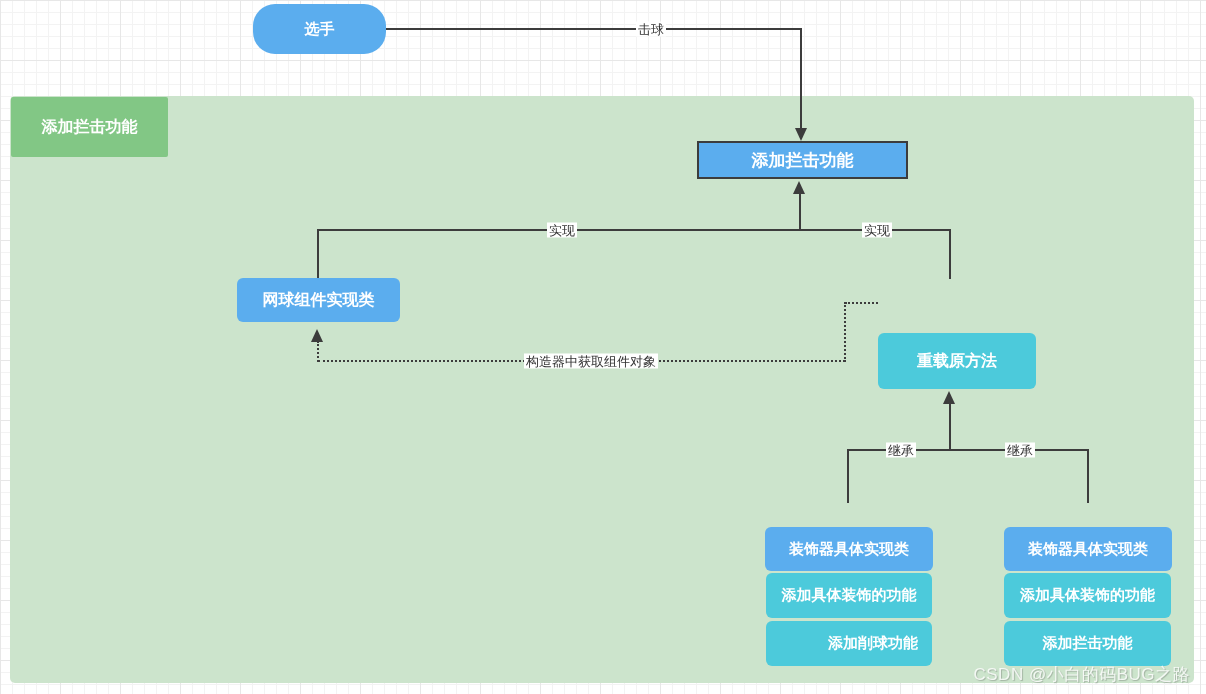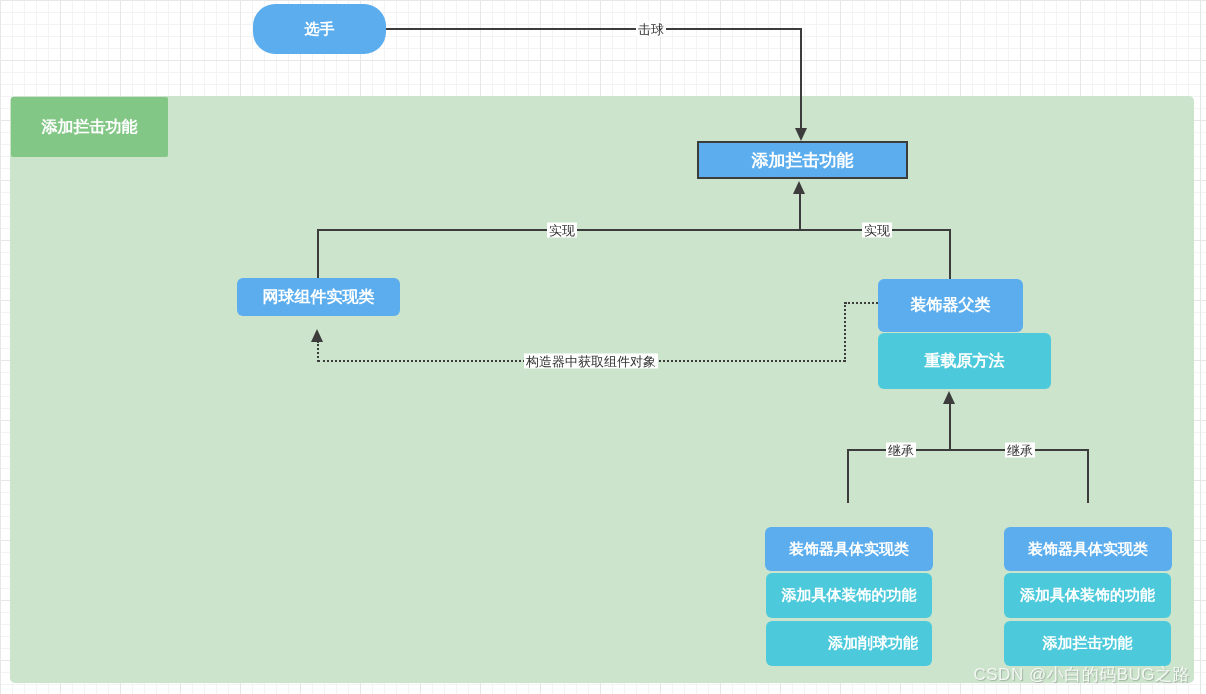--- a/index.html
+++ b/index.html
@@ -33,23 +33,23 @@
   }
   .node{
     position:absolute;color:#fff;font-weight:bold;
     display:flex;align-items:center;justify-content:center;text-align:center;
   }
   .blue{background:var(--node-blue);}
   .teal{background:var(--node-teal);}
   .rounded{border-radius:6px;}
   .node-player{left:253px;top:4px;width:133px;height:50px;font-size:15px;border-radius:22px;}
   .node-interface{left:697px;top:141px;width:211px;height:38px;font-size:17px;border:2px solid var(--line-dark);}
-  .node-impl{left:237px;top:278px;width:163px;height:38px;font-size:16px;}
+  .node-impl{left:237px;top:278px;width:163px;height:44px;font-size:16px;}
   .node-parent{left:878px;top:279px;width:145px;height:53px;font-size:16px;}
-  .node-override{left:878px;top:333px;width:173px;height:56px;font-size:16px;}
+  .node-override{left:878px;top:333px;width:158px;height:56px;font-size:16px;}
   .node-sm{font-size:15px;margin-top:24px;}
   .lc1{left:765px;top:503px;width:168px;height:44px;}
   .lc2{left:766px;top:549px;width:166px;height:45px;}
   .lc3{left:766px;top:597px;width:166px;height:45px;padding-left:48px;}
   .rc1{left:1004px;top:503px;width:168px;height:44px;}
   .rc2{left:1004px;top:549px;width:167px;height:45px;}
   .rc3{left:1004px;top:597px;width:167px;height:45px;}
   .lh{position:absolute;height:2px;background:var(--line-dark);}
   .lv{position:absolute;width:2px;background:var(--line-dark);}
   .dh{position:absolute;height:0;border-top:2px dotted var(--line-dark);}
@@ -101,21 +101,20 @@
   <div class="arrow up" style="left:943px;top:391px;"></div>
   <div class="lh" style="left:848px;top:449px;width:240px;"></div>
   <div class="lv" style="left:847px;top:449px;height:54px;"></div>
   <div class="lv" style="left:1087px;top:449px;height:54px;"></div>
   <div class="edge-label" style="left:901px;top:450px;">继承</div>
   <div class="edge-label" style="left:1020px;top:450px;">继承</div>
 
   <div class="node blue rounded node-player">选手</div>
   <div class="node blue node-interface">添加拦击功能</div>
   <div class="node blue rounded node-impl">网球组件实现类</div>
-  <div class="node blue rounded node-parent">装饰器父类</div>
   <div class="node teal rounded node-override">重载原方法</div>
 
   <div class="node blue rounded node-sm lc1">装饰器具体实现类</div>
   <div class="node teal rounded node-sm lc2">添加具体装饰的功能</div>
   <div class="node teal rounded node-sm lc3">添加削球功能</div>
 
   <div class="node blue rounded node-sm rc1">装饰器具体实现类</div>
   <div class="node teal rounded node-sm rc2">添加具体装饰的功能</div>
   <div class="node teal rounded node-sm rc3">添加拦击功能</div>
 

